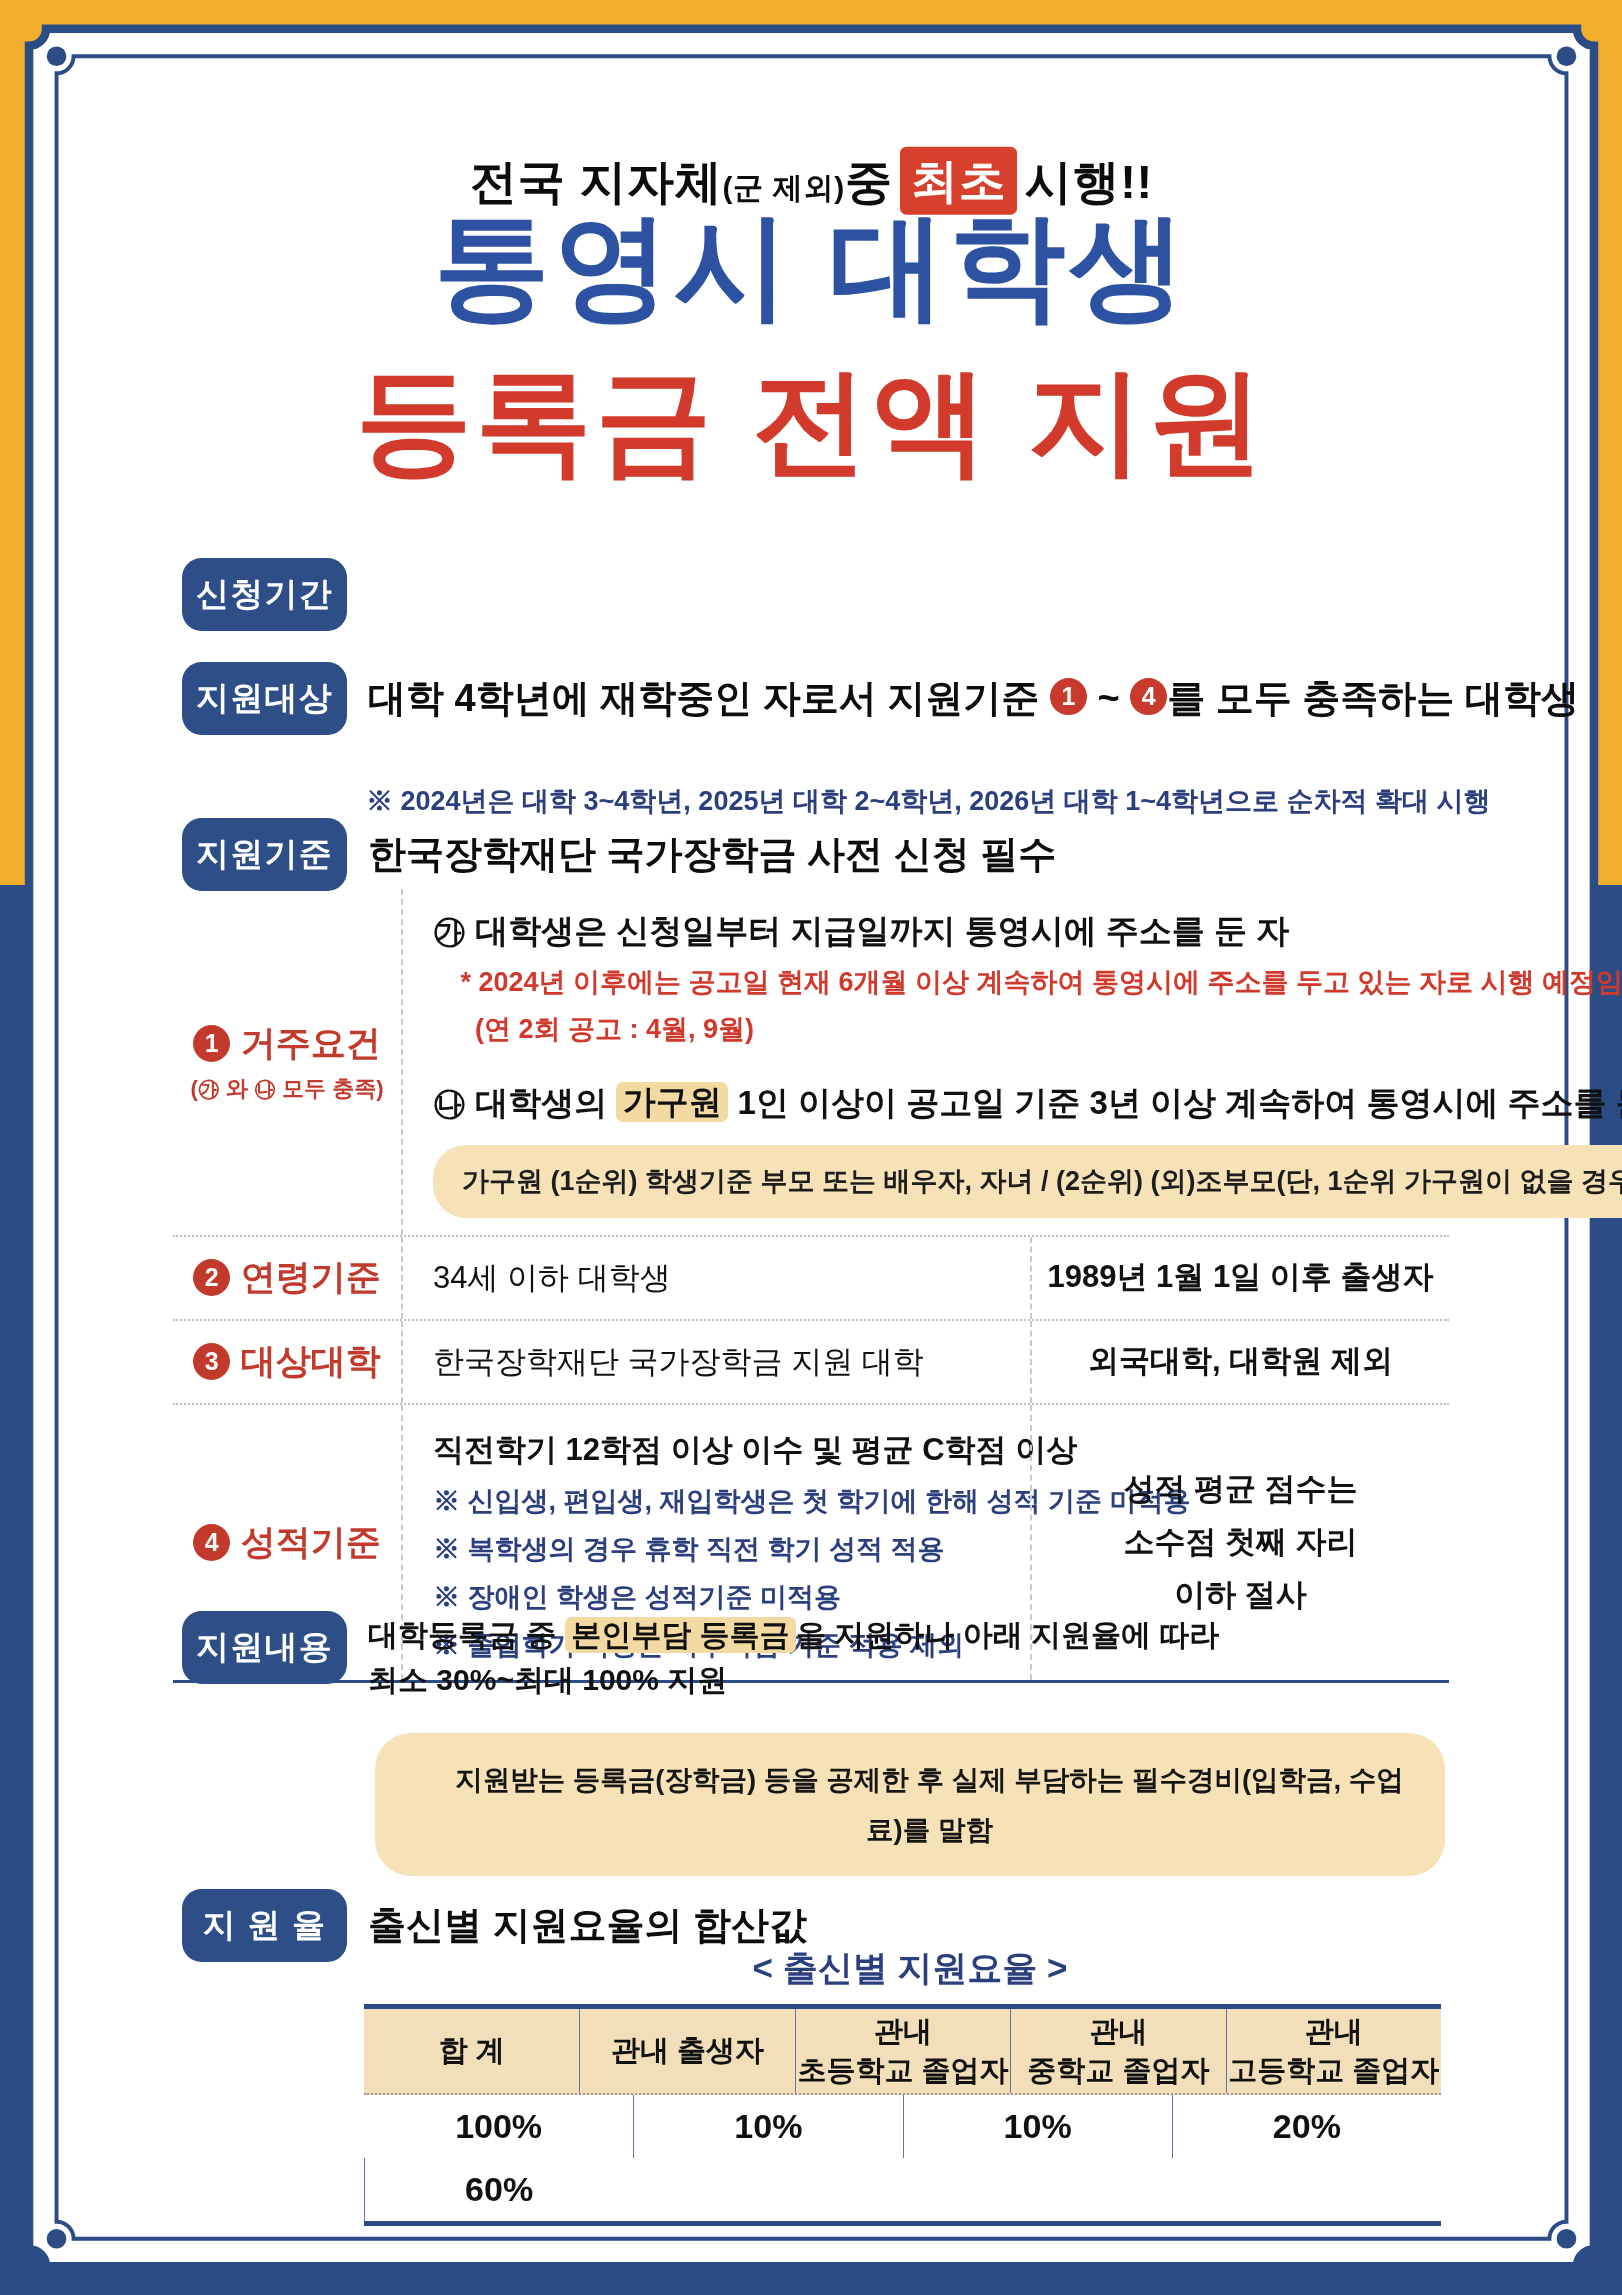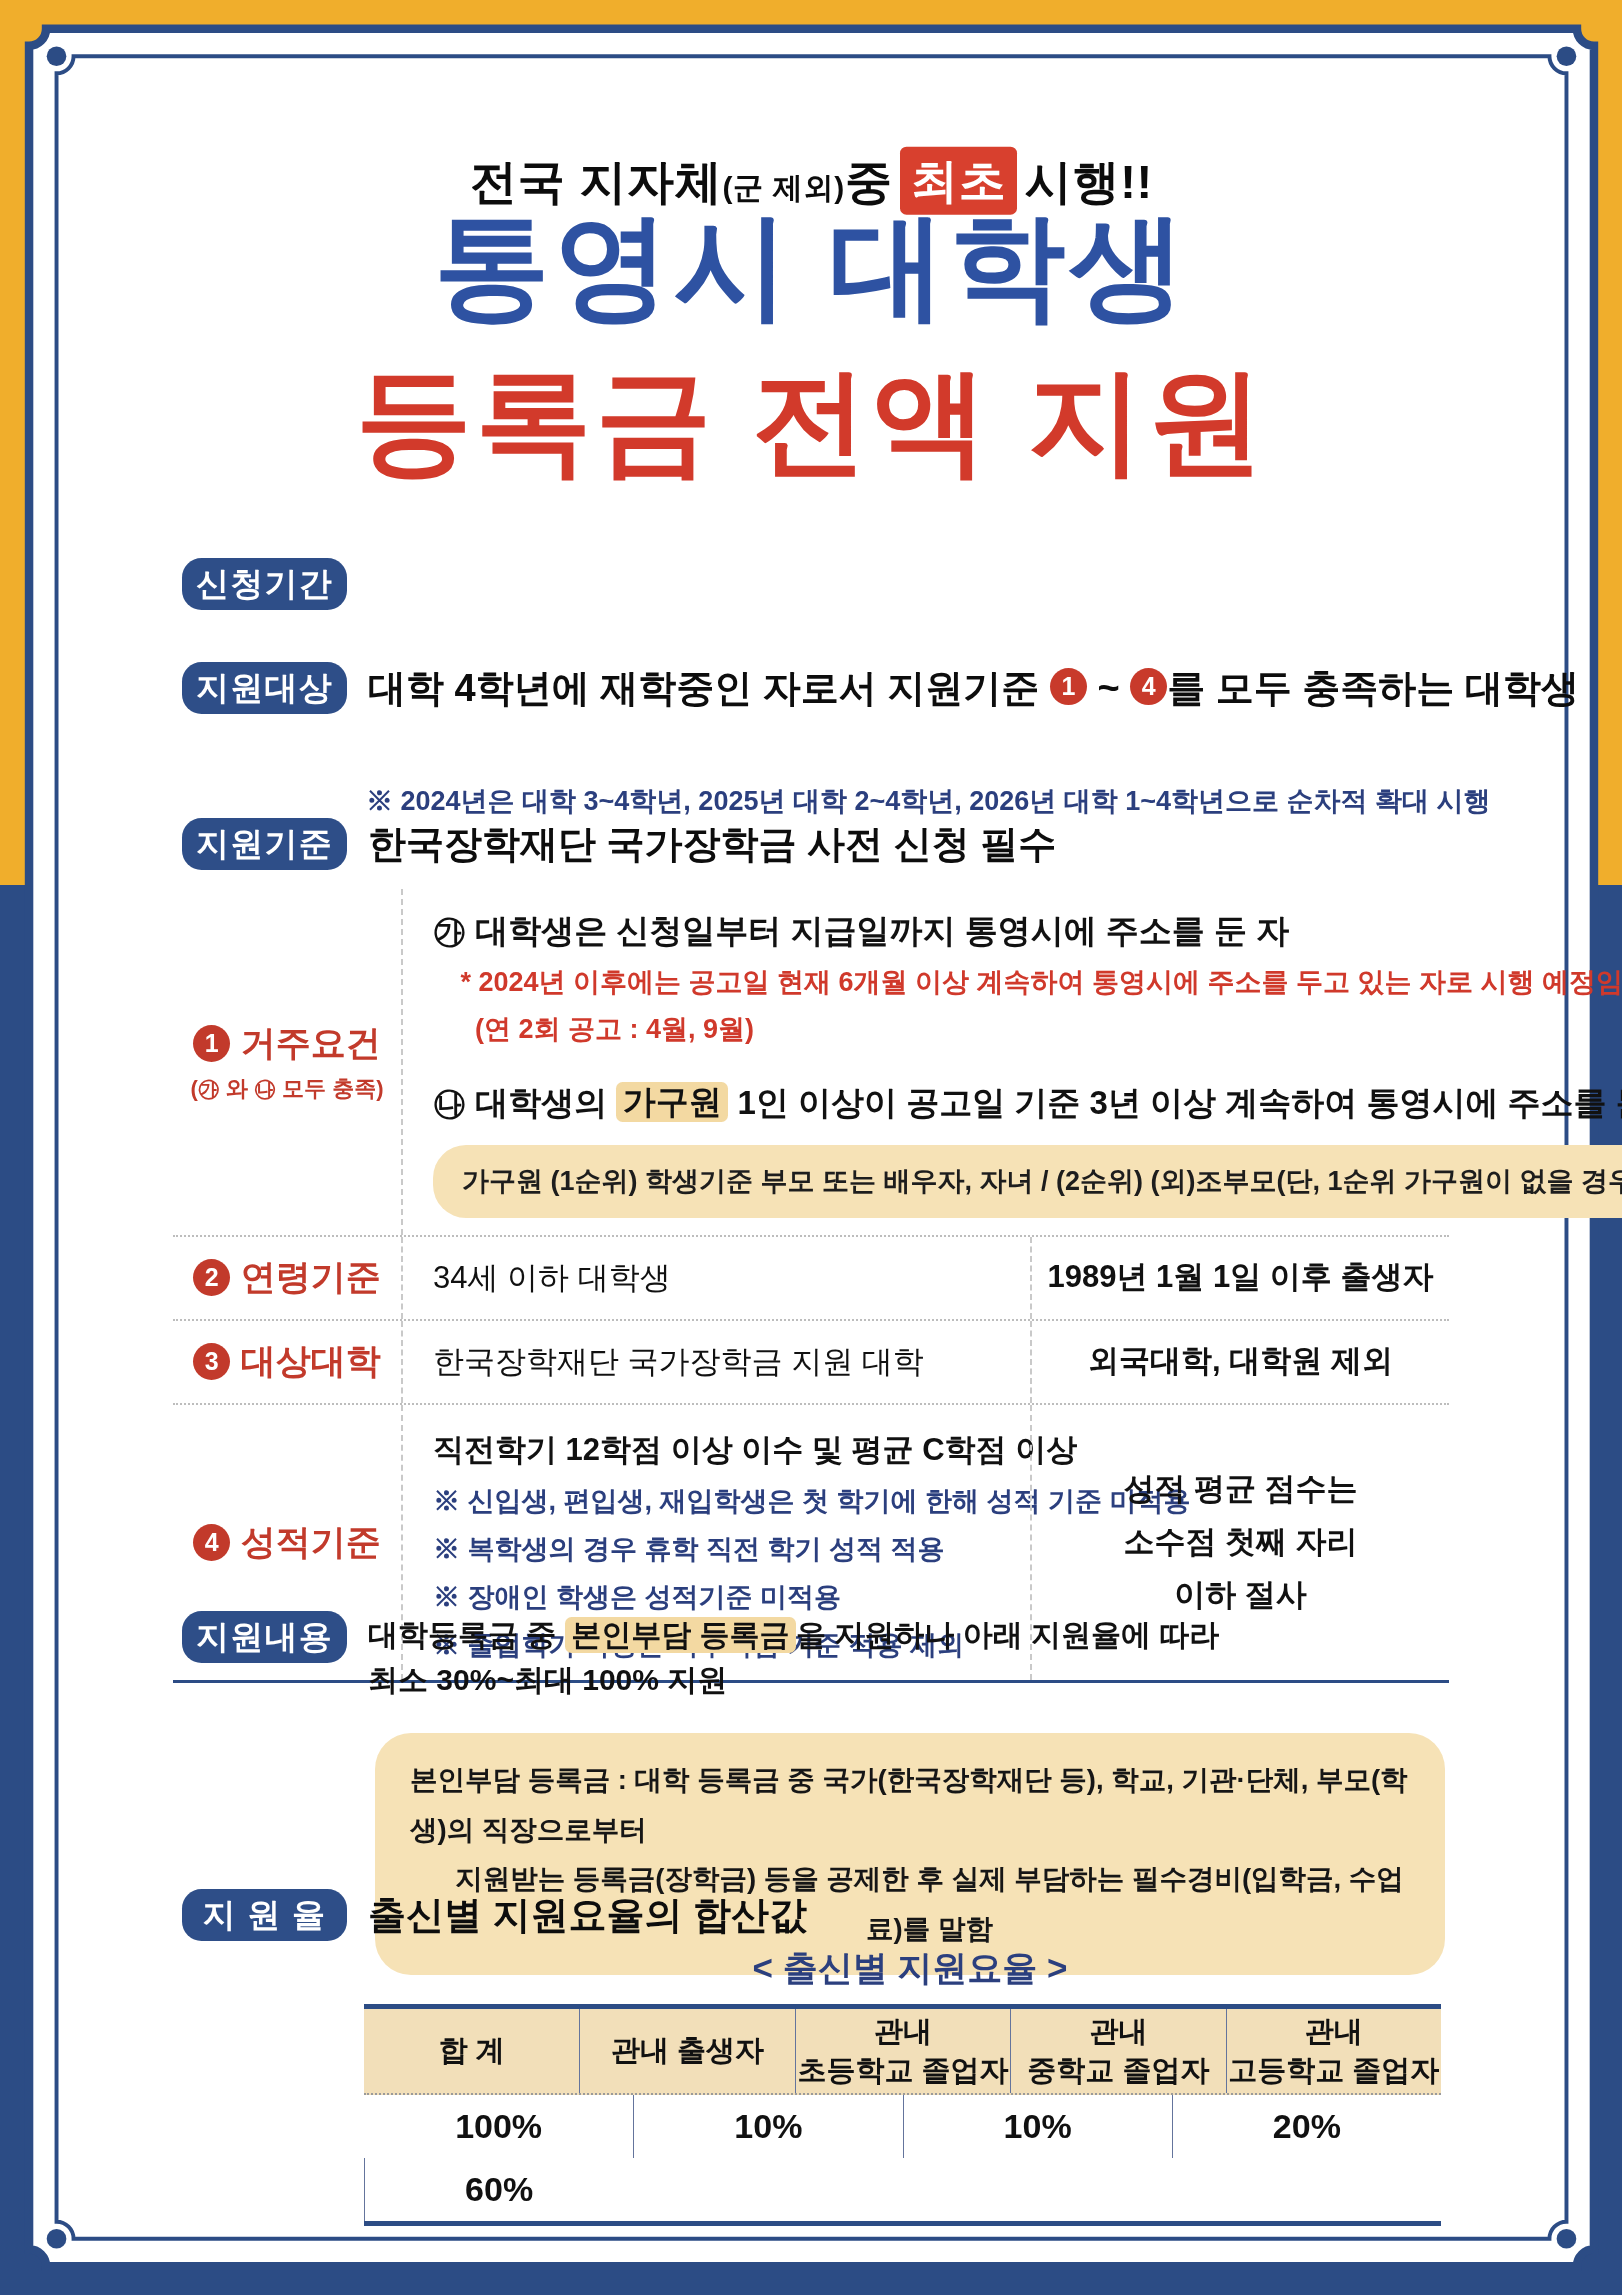--- a/index.html
+++ b/index.html
@@ -7,21 +7,21 @@
     width:1623px;height:2295px;position:relative;overflow:hidden;
     font-family:"Liberation Sans", sans-serif;color:#111;
     background:linear-gradient(180deg,#F0AE2C 0px,#F0AE2C 885px,#2C4C85 885px,#2C4C85 100%);
   }
   .frame-svg{position:absolute;left:0;top:0;z-index:0;}
   .content{position:absolute;inset:0;z-index:2;}
 
   
   .badge{
     display:inline-flex;align-items:center;justify-content:center;
-    min-width:165px;height:52px;background:#2E4E88;color:#fff;
+    min-width:165px;height:73px;background:#2E4E88;color:#fff;
     font-size:33px;font-weight:800;border-radius:19.6px;letter-spacing:1.3px;
     flex:0 0 auto;white-space:nowrap;padding:0 8px;box-sizing:border-box;
   }
 
   
   .tagline{position:absolute;top:148px;left:0;width:100%;text-align:center;
     font-size:47px;font-weight:900;letter-spacing:0.7px;color:#0c0c0c;white-space:nowrap;}
   .tagline .paren{font-size:30px;font-weight:900;}
   .tagline .choicho{display:inline-block;background:#D8402E;color:#fff;
     padding:2.6px 10.5px;border-radius:6.5px;margin:0 7.9px;transform:translateY(-1.3px);}
@@ -198,21 +198,20 @@
 
   <div class="secrow v-top" style="top:1611px;">
     <span class="badge">지원내용</span>
     <div class="content-lines">
       <div class="ln"><span>대학등록금 중 </span><span class="hl">본인부담 등록금</span><span>을 지원하나 아래 지원율에 따라</span></div>
       <div class="ln">최소 30%~최대 100% 지원</div>
     </div>
   </div>
 
   <div class="content-box">
-    <div><b>본인부담 등록금</b><span> : 대학 등록금 중 국가(한국장학재단 등), 학교, 기관·단체, 부모(학생)의 직장으로부터</span></div>
     <div class="bx2">지원받는 등록금(장학금) 등을 공제한 후 실제 부담하는 필수경비(입학금, 수업료)를 말함</div>
   </div>
 
   <div class="secrow v-center" style="top:1889px;">
     <span class="badge">지 원 율</span>
     <span class="stext" style="font-weight:800;">출신별 지원요율의 합산값</span>
   </div>
 
   <div class="rate-subtitle">&lt; 출신별 지원요율 &gt;</div>
 

